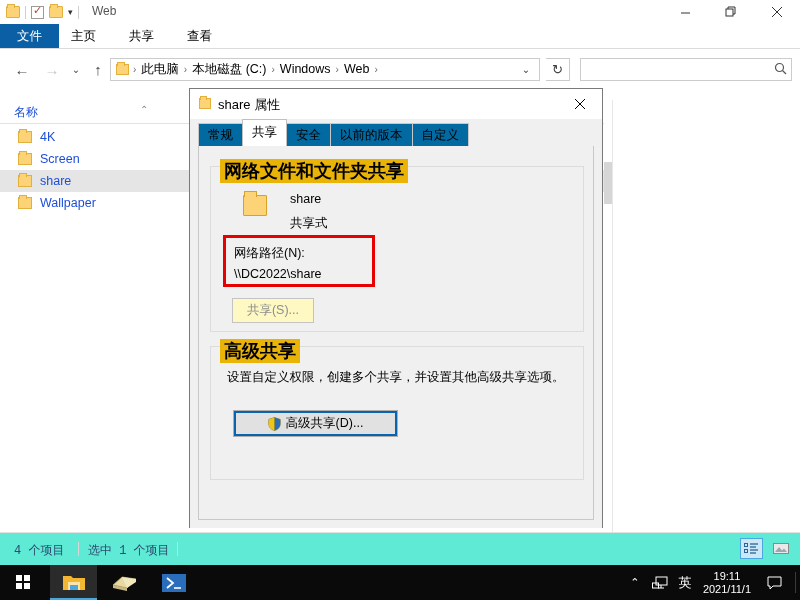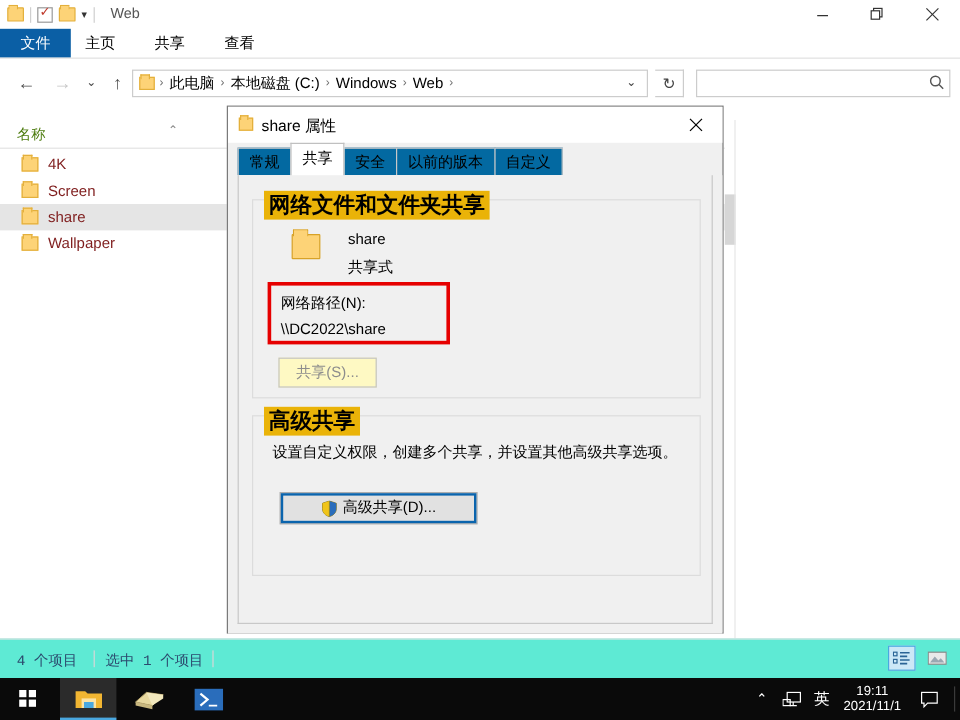--- a/index.html
+++ b/index.html
@@ -66,30 +66,30 @@
   .searchbox {
     position:absolute; left:580px; top:58px; width:212px; height:23px; border:1px solid #cccccc;
     background:#fff; display:flex; align-items:center; padding:0 4px;
   }
   .searchbox input { border:none; outline:none; font-family:inherit; font-size:12px; width:185px; background:transparent; }
   .search-ico { margin-left:auto; color:#555; font-size:12px; }
 
   
   .colhdr { position:absolute; left:0; top:100px; width:612px; height:24px; border-bottom:1px solid #e3e3e3;
             background:#fff; }
-  .colhdr .lbl { position:absolute; left:14px; top:4px; font-size:12px; color:#4d7c0f; }
+  .colhdr .lbl { position:absolute; left:14px; top:4px; font-size:12px; color:#1d4ed8; }
   .colhdr .sortmark { position:absolute; left:140px; top:4px; font-size:10px; color:#8a8a8a; }
 
   .filelist { position:absolute; left:0; top:126px; width:612px; }
   .frow { height:22px; display:flex; align-items:center; padding-left:18px; }
   .frow.sel { background:#cde8ff00; background:#e5e5e5; }
   .frow .fi { width:14px; height:12px; background:#fdd377; border:1px solid #e3b03c; position:relative; margin-right:8px; flex:none; }
   .frow .fi:before{ content:""; position:absolute; left:0; top:-3px; width:6px; height:3px; background:#fdd377;
                     border:1px solid #e3b03c; border-bottom:none; }
-  .frow .fn { font-size:12.5px; color:#7f1d1d; }
+  .frow .fn { font-size:12.5px; color:#1d4ed8; }
 
   .vscroll { position:absolute; left:604px; top:100px; width:9px; height:430px; background:#fff; }
   .vthumb { position:absolute; left:604px; top:162px; width:9px; height:42px; background:#d6d6d6; }
 
   .pane-sep { position:absolute; left:612px; top:100px; width:1px; height:432px; background:#e6e6e6; }
 
   
   .statusbar { position:absolute; left:0; top:532px; width:800px; height:33px; border-top:1px solid #e3e3e3; background:#5eead4;font-family:Liberation Mono, monospace; }
   .st-text { position:absolute; top:9px; font-size:12px; color:#2c4a6e; }
   .st-sep { position:absolute; top:9px; width:1px; height:14px; background:#d7d7d7; }

